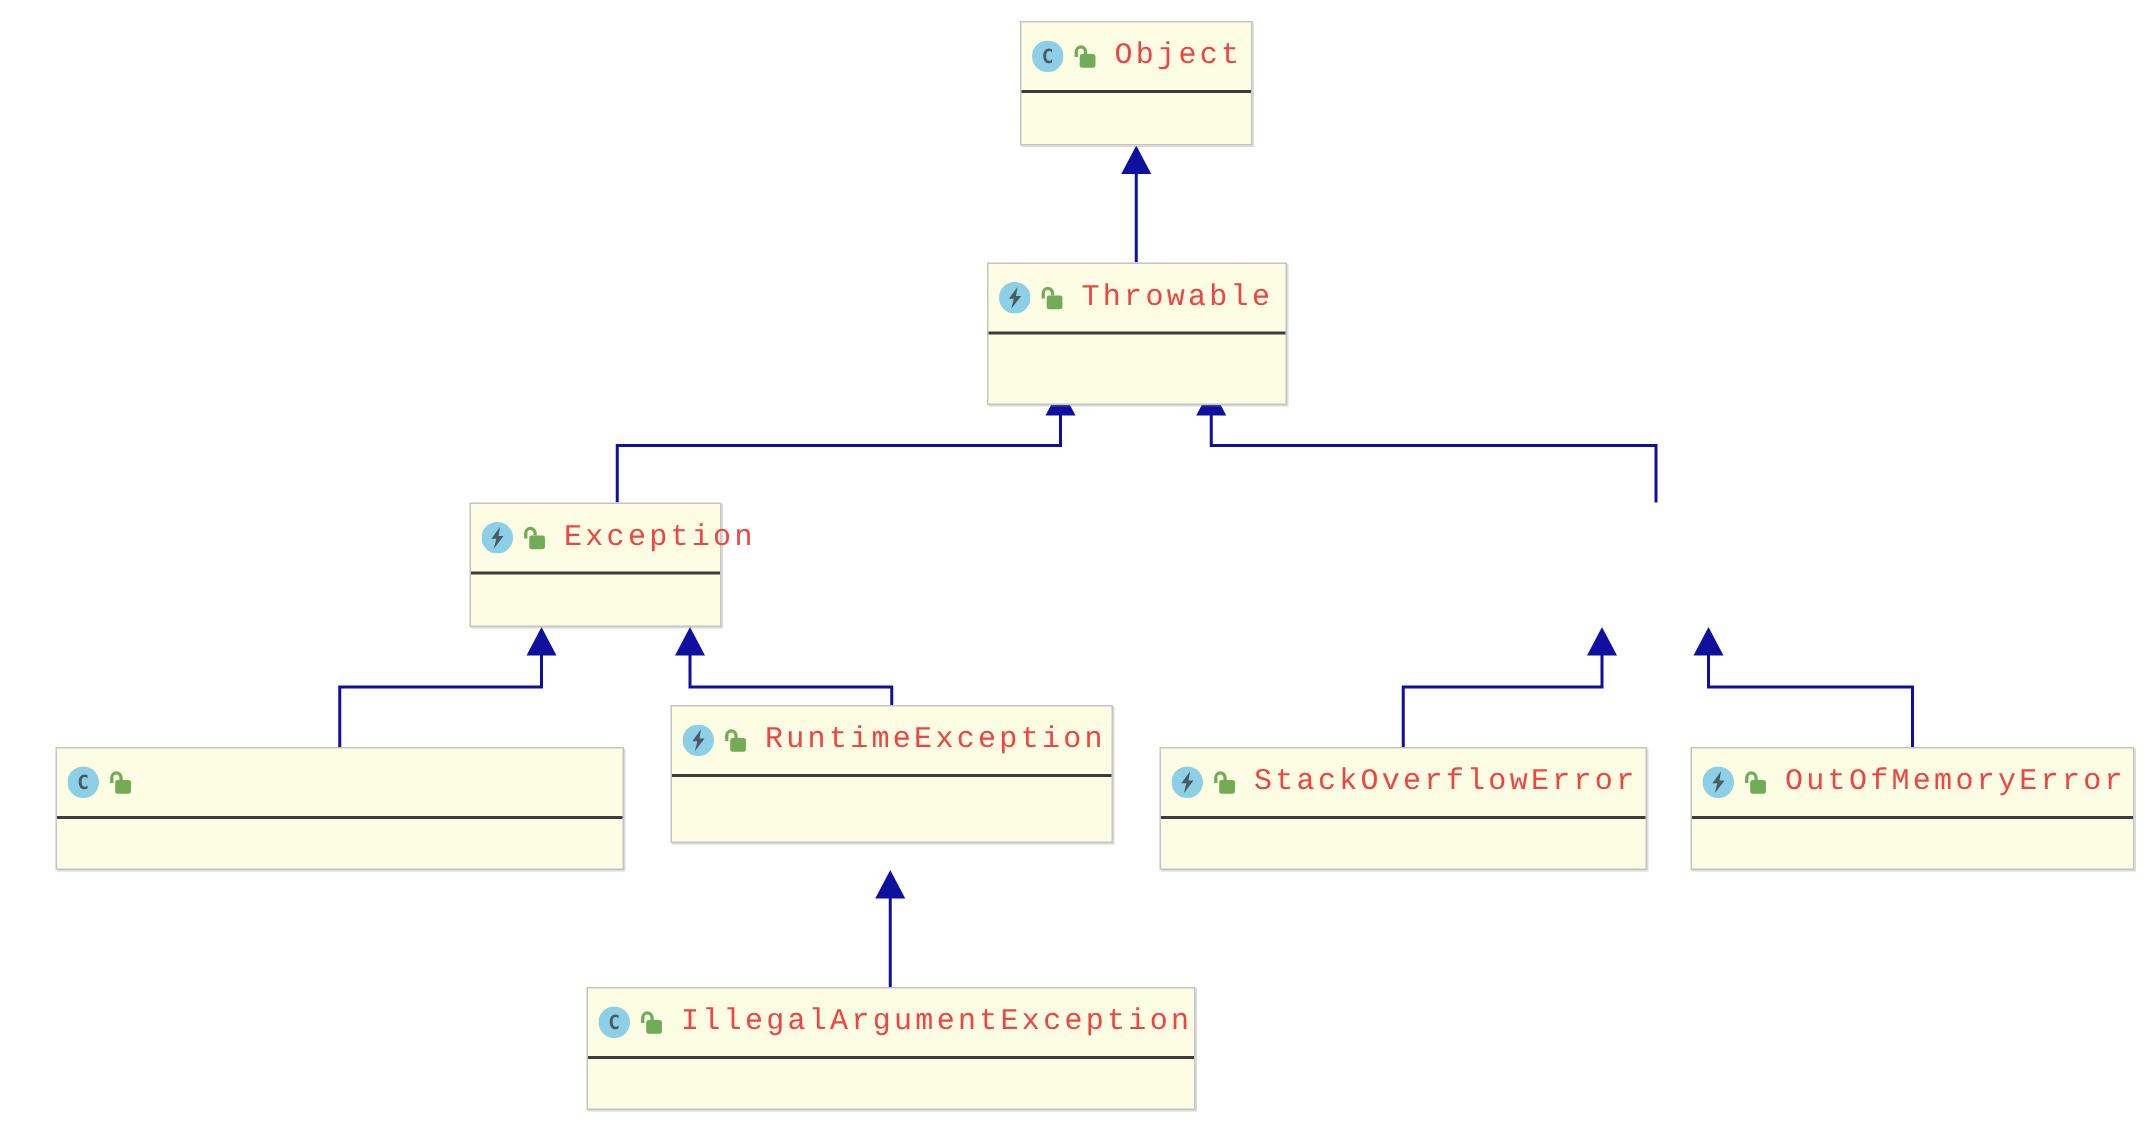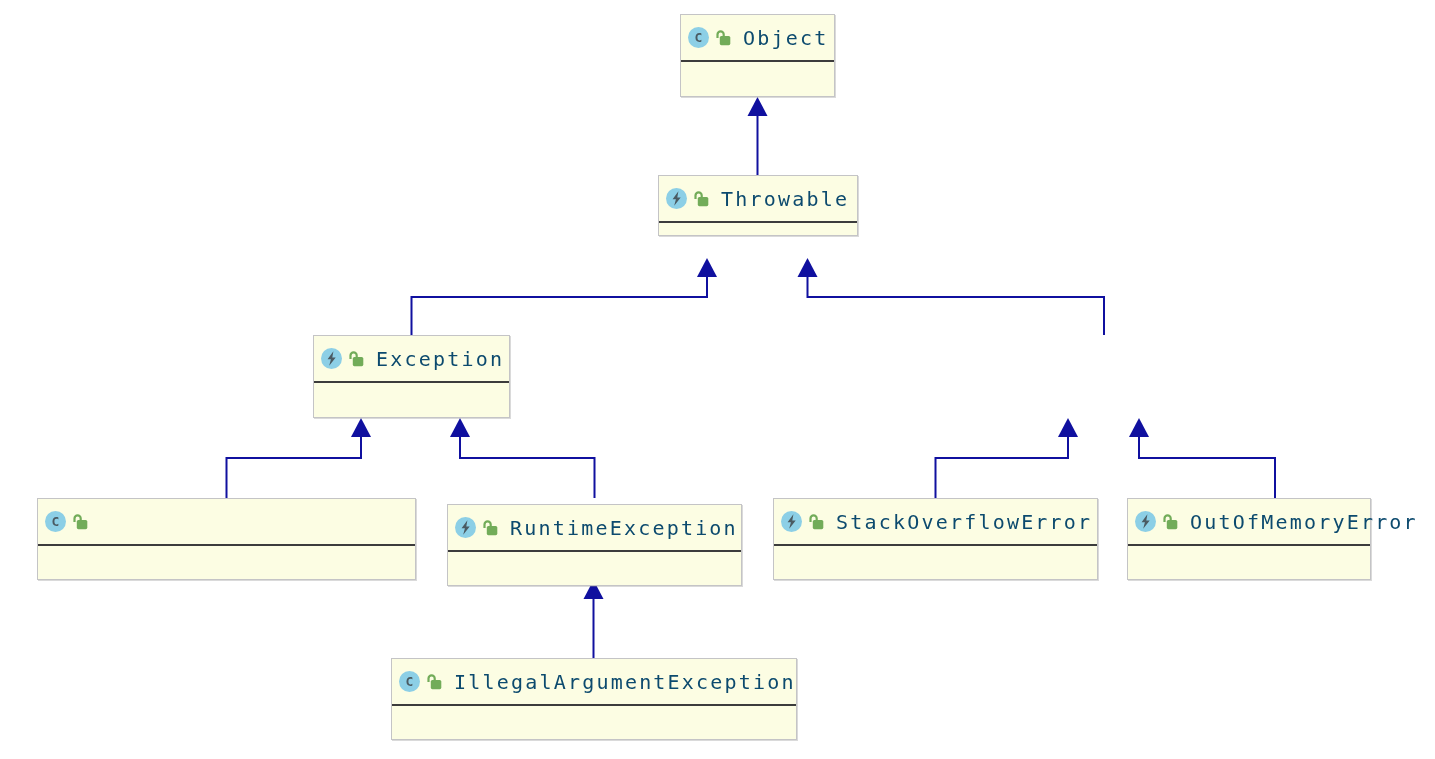--- a/index.html
+++ b/index.html
@@ -31,34 +31,35 @@
     display: flex;
     align-items: center;
     padding-left: 7px;
     white-space: nowrap;
   }
   .node .title .cicon { margin-right: 6px; display: flex; }
   .node .title .lock  { margin-right: 12px; display: flex; }
   .node .title .label {
     font-size: 20px;
     letter-spacing: 2.2px;
-    color: #0c4a6e;
+    color: #ef4444;
+    font-family: Liberation Mono, monospace;
   }
   .node .divider { border-top: 2px solid #3C3C3C; height: 0; }
   .node .body { flex: 1; }
 
   
   .n-object    { left: 680px;  top: 14px;  width: 155px; height: 83px; }
-  .n-throwable { left: 658px;  top: 175px; width: 200px; height: 61px; justify-content: center; }
-  .n-exception { left: 313px;  top: 335px; width: 197px; height: 83px; }
+  .n-throwable { left: 658px;  top: 175px; width: 200px; height: 95px; justify-content: center; }
+  .n-exception { left: 313px;  top: 335px; width: 168px; height: 83px; }
   .n-error     { left: 1033px; top: 335px; width: 142px; height: 83px; }
   .n-cnfe      { left: 37px;   top: 498px; width: 379px; height: 82px; }
-  .n-re        { left: 447px;  top: 504px; width: 295px; height: 82px; }
+  .n-re        { left: 447px;  top: 470px; width: 295px; height: 92px; }
   .n-soe       { left: 773px;  top: 498px; width: 325px; height: 82px; }
-  .n-oome      { left: 1127px; top: 498px; width: 244px; height: 82px; }
+  .n-oome      { left: 1127px; top: 498px; width: 296px; height: 82px; }
   .n-iae       { left: 391px;  top: 658px; width: 406px; height: 82px; }
 </style>
 </head>
 <body>
 
 <div id="canvas">
 
   <svg id="edges" viewBox="0 0 1435 759" xmlns="http://www.w3.org/2000/svg">
     <g stroke="#10109F" stroke-width="2" fill="none">
       <g>

